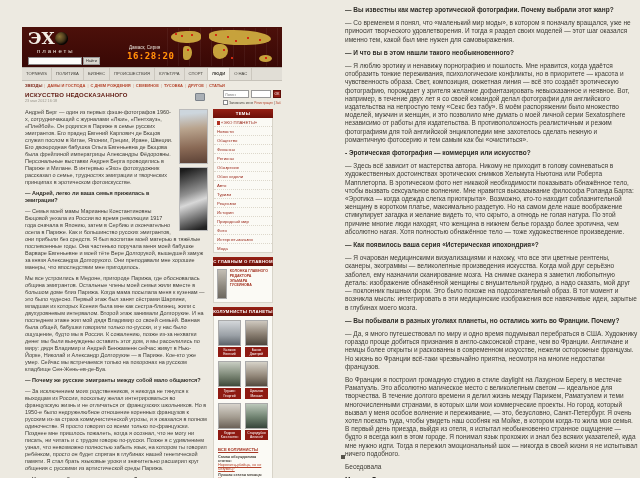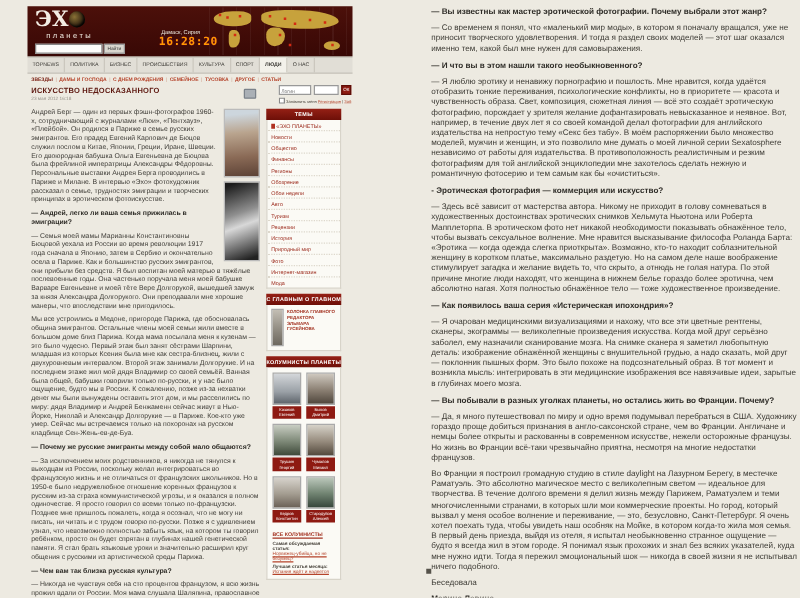--- a/index.html
+++ b/index.html
@@ -1,20 +1,20 @@
 <!DOCTYPE html>
 <html><head>
 <meta charset="utf-8">
 <style>
   html,body{margin:0;padding:0;}
   body{width:640px;height:478px;background:#edeae1;position:relative;overflow:hidden;
        font-family:"Liberation Sans",sans-serif;}
   
   .site{position:absolute;left:22px;top:5px;width:260px;}
-  .hdr{position:relative;height:40px;background:linear-gradient(#4c100a,#380805);overflow:hidden;}
+  .hdr{position:relative;height:40px;background:linear-gradient(#4c100a,#380805);overflow:hidden;margin-top:22px;}
   .logo{position:absolute;left:6px;top:3px;color:#f3ede4;font-family:"DejaVu Serif",serif;
         font-weight:bold;font-size:17px;line-height:17px;}
   .globe{display:inline-block;width:13px;height:13px;border-radius:50%;vertical-align:-1px;
          background:radial-gradient(circle at 35% 35%,#8a7136,#3a2a14 55%,#120b07 90%);
          box-shadow:inset -1px -1px 2px #000;}
   .logosub{position:absolute;left:15px;top:21px;color:#efe9df;font-size:6px;letter-spacing:2px;}
   .srch{position:absolute;left:6px;top:30px;display:flex;gap:1px;}
   .srch input{width:50px;height:6px;font-size:4px;border:1px solid #888;background:#fdfdfb;padding:0 1px;}
   .srch button{height:8px;font-size:3.8px;line-height:4px;background:#d9d6ce;border:1px solid #999;
                color:#333;padding:0 2px;}

